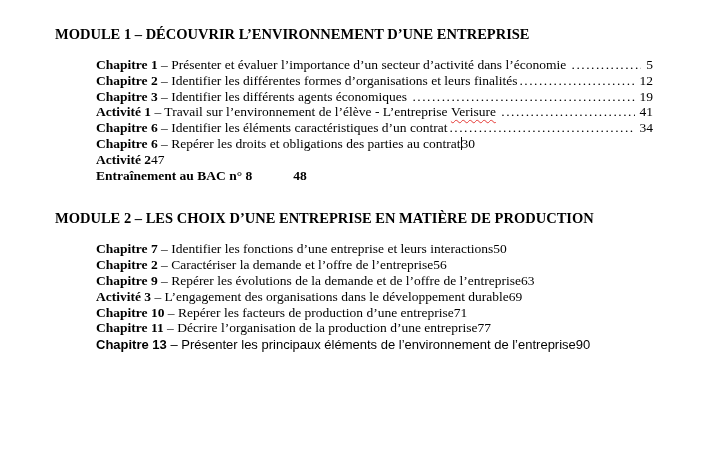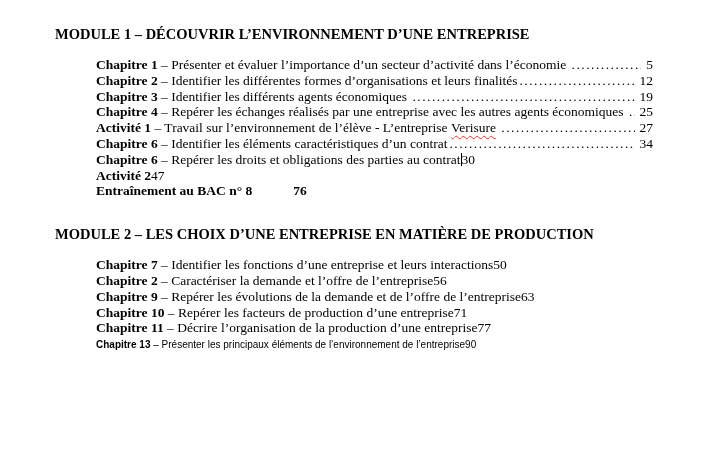--- a/index.html
+++ b/index.html
@@ -26,21 +26,21 @@
   .module + .module { margin-top: 27px; }
   .toc-row {
     display: flex;
     align-items: baseline;
     line-height: 15.8px;
     white-space: pre;
   }
   .toc-row span { white-space: pre; }
   .toc-row.sans {
     font-family: "Liberation Sans", sans-serif;
-    font-size: 10px;
+    font-size: 13px;
     line-height: 17px;
   }
   .bold { font-weight: bold; margin-left: 41px; }
   .leader {
     flex: 1 1 auto;
     overflow: hidden;
     white-space: nowrap;
     margin-left: 2px;
     letter-spacing: 1.5px;
   }
@@ -70,34 +70,34 @@
 <body>
 
 <div class="page">
   <div id="toc">
   <section class="module">
     <h2 class="module-title">MODULE 1 – DÉCOUVRIR L’ENVIRONNEMENT D’UNE ENTREPRISE</h2>
     <div class="entries">
           <div class="toc-row"><span class="bold">Chapitre 1</span><span> – Présenter et évaluer l’importance d’un secteur d’activité dans l’économie </span><div class="leader"></div><span class="page-num">5</span></div>
           <div class="toc-row"><span class="bold">Chapitre 2</span><span> – Identifier les différentes formes d’organisations et leurs finalités</span><div class="leader"></div><span class="page-num">12</span></div>
           <div class="toc-row"><span class="bold">Chapitre 3</span><span> – Identifier les différents agents économiques </span><div class="leader"></div><span class="page-num">19</span></div>
-          <div class="toc-row"><span class="bold">Chapitre 4</span><span> – Repérer les échanges réalisés par une entreprise avec les autres agents économiques </span><div class="leader"></div><span class="page-num">25</span></div>
-          <div class="toc-row"><span class="bold">Activité 1</span><span> – Travail sur l’environnement de l’élève - L’entreprise </span><span class="misspelled">Verisure</span><span> </span><div class="leader"></div><span class="page-num">27</span></div>
+          <div class="toc-row"><span class="bold">Activité 1</span><span> – Travail sur l’environnement de l’élève - L’entreprise </span><span class="misspelled">Verisure</span><span> </span><div class="leader"></div><span class="page-num">41</span></div>
           <div class="toc-row"><span class="bold">Chapitre 6</span><span> – Identifier les éléments caractéristiques d’un contrat</span><div class="leader"></div><span class="page-num">34</span></div>
           <div class="toc-row"><span class="bold">Chapitre 6</span><span> – Repérer les droits et obligations des parties au contrat</span><span class="caret"></span><span class="page-num inline">30</span></div>
           <div class="toc-row"><span class="bold">Activité 2</span><span class="page-num inline">47</span></div>
-          <div class="toc-row"><span class="bold">Entraînement au BAC n° 8</span><span class="page-num inline bold">76</span></div>
+          <div class="toc-row"><span class="bold">Entraînement au BAC n° 8</span><span class="page-num inline bold">48</span></div>
         </div>
   </section>
 
   <section class="module">
     <h2 class="module-title">MODULE 2 – LES CHOIX D’UNE ENTREPRISE EN MATIÈRE DE PRODUCTION</h2>
     <div class="entries">
           <div class="toc-row"><span class="bold">Chapitre 7</span><span> – Identifier les fonctions d’une entreprise et leurs interactions</span><span class="page-num inline">50</span></div>
           <div class="toc-row"><span class="bold">Chapitre 2</span><span> – Caractériser la demande et l’offre de l’entreprise</span><span class="page-num inline">56</span></div>
           <div class="toc-row"><span class="bold">Chapitre 9</span><span> – Repérer les évolutions de la demande et de l’offre de l’entreprise</span><span class="page-num inline">63</span></div>
+          <div class="toc-row"><span class="bold">Activité 3</span><span> – L’engagement des organisations dans le développement durable</span><span class="page-num inline">69</span></div>
           <div class="toc-row"><span class="bold">Chapitre 10</span><span> – Repérer les facteurs de production d’une entreprise</span><span class="page-num inline">71</span></div>
           <div class="toc-row"><span class="bold">Chapitre 11</span><span> – Décrire l’organisation de la production d’une entreprise</span><span class="page-num inline">77</span></div>
           <div class="toc-row sans"><span class="bold">Chapitre 13</span><span> – Présenter les principaux éléments de l’environnement de l’entreprise</span><span class="page-num inline">90</span></div>
         </div>
   </section>
 </div>
 </div>
 
 </body></html>

